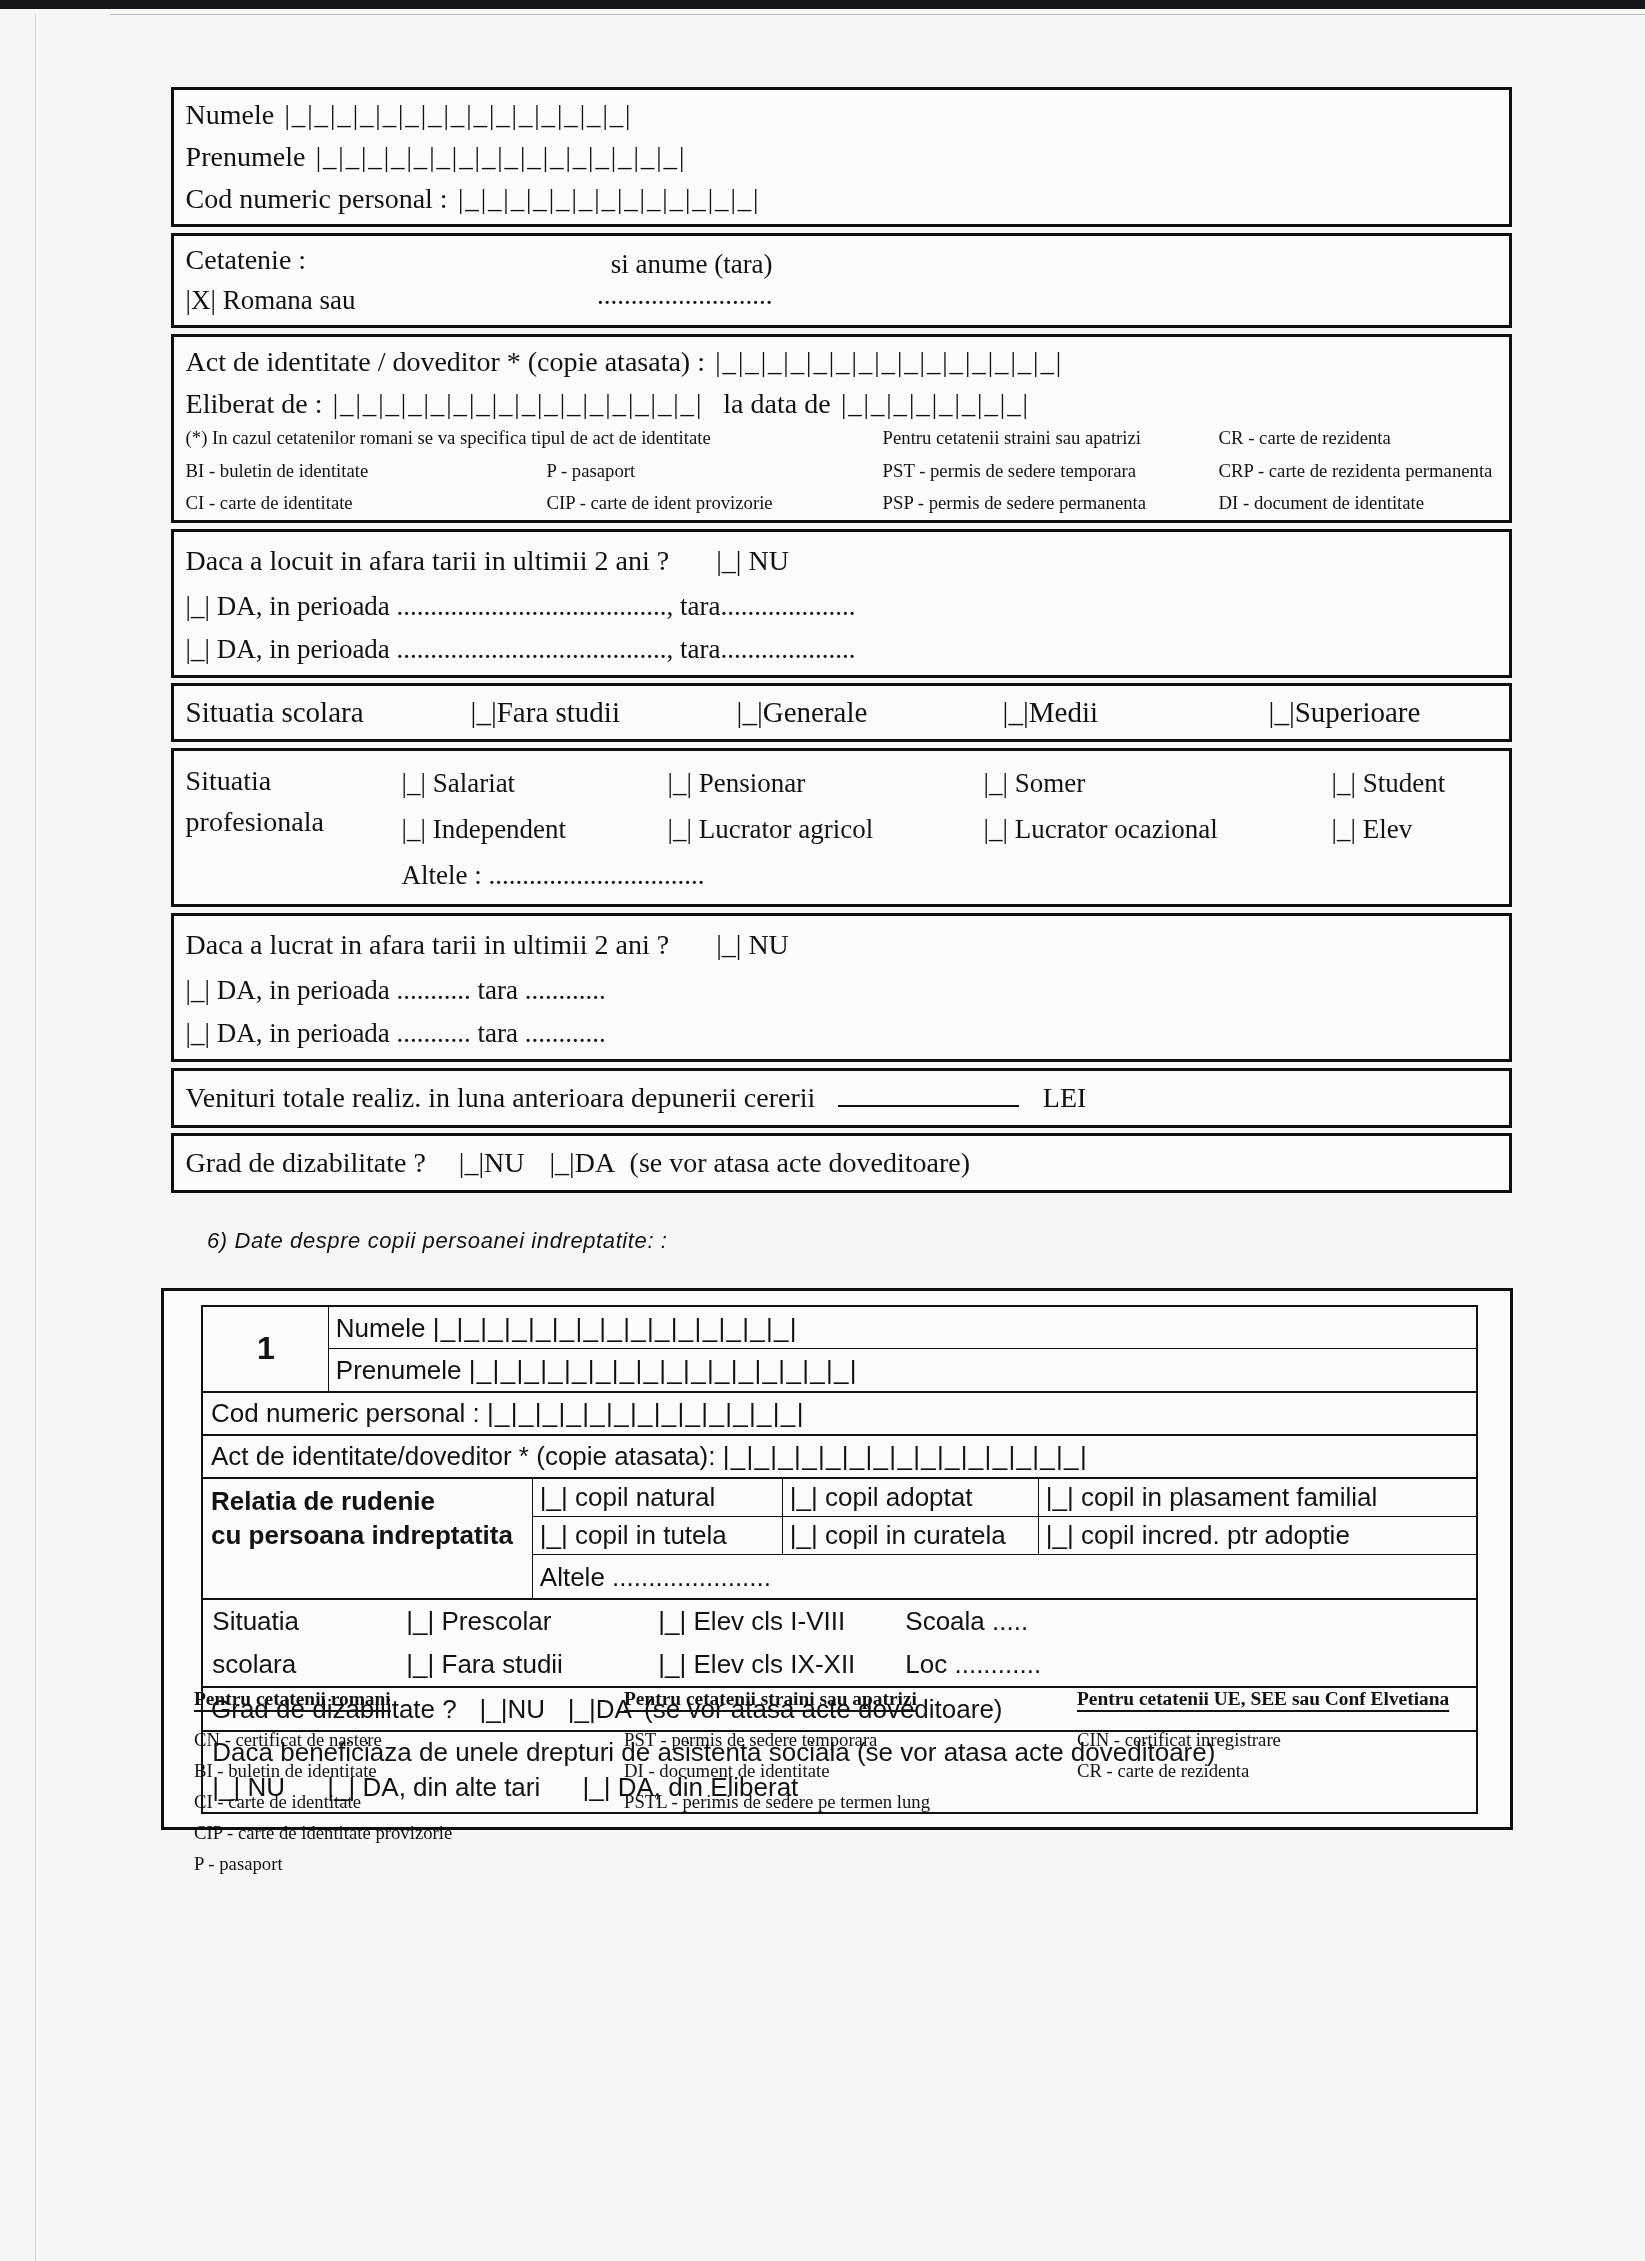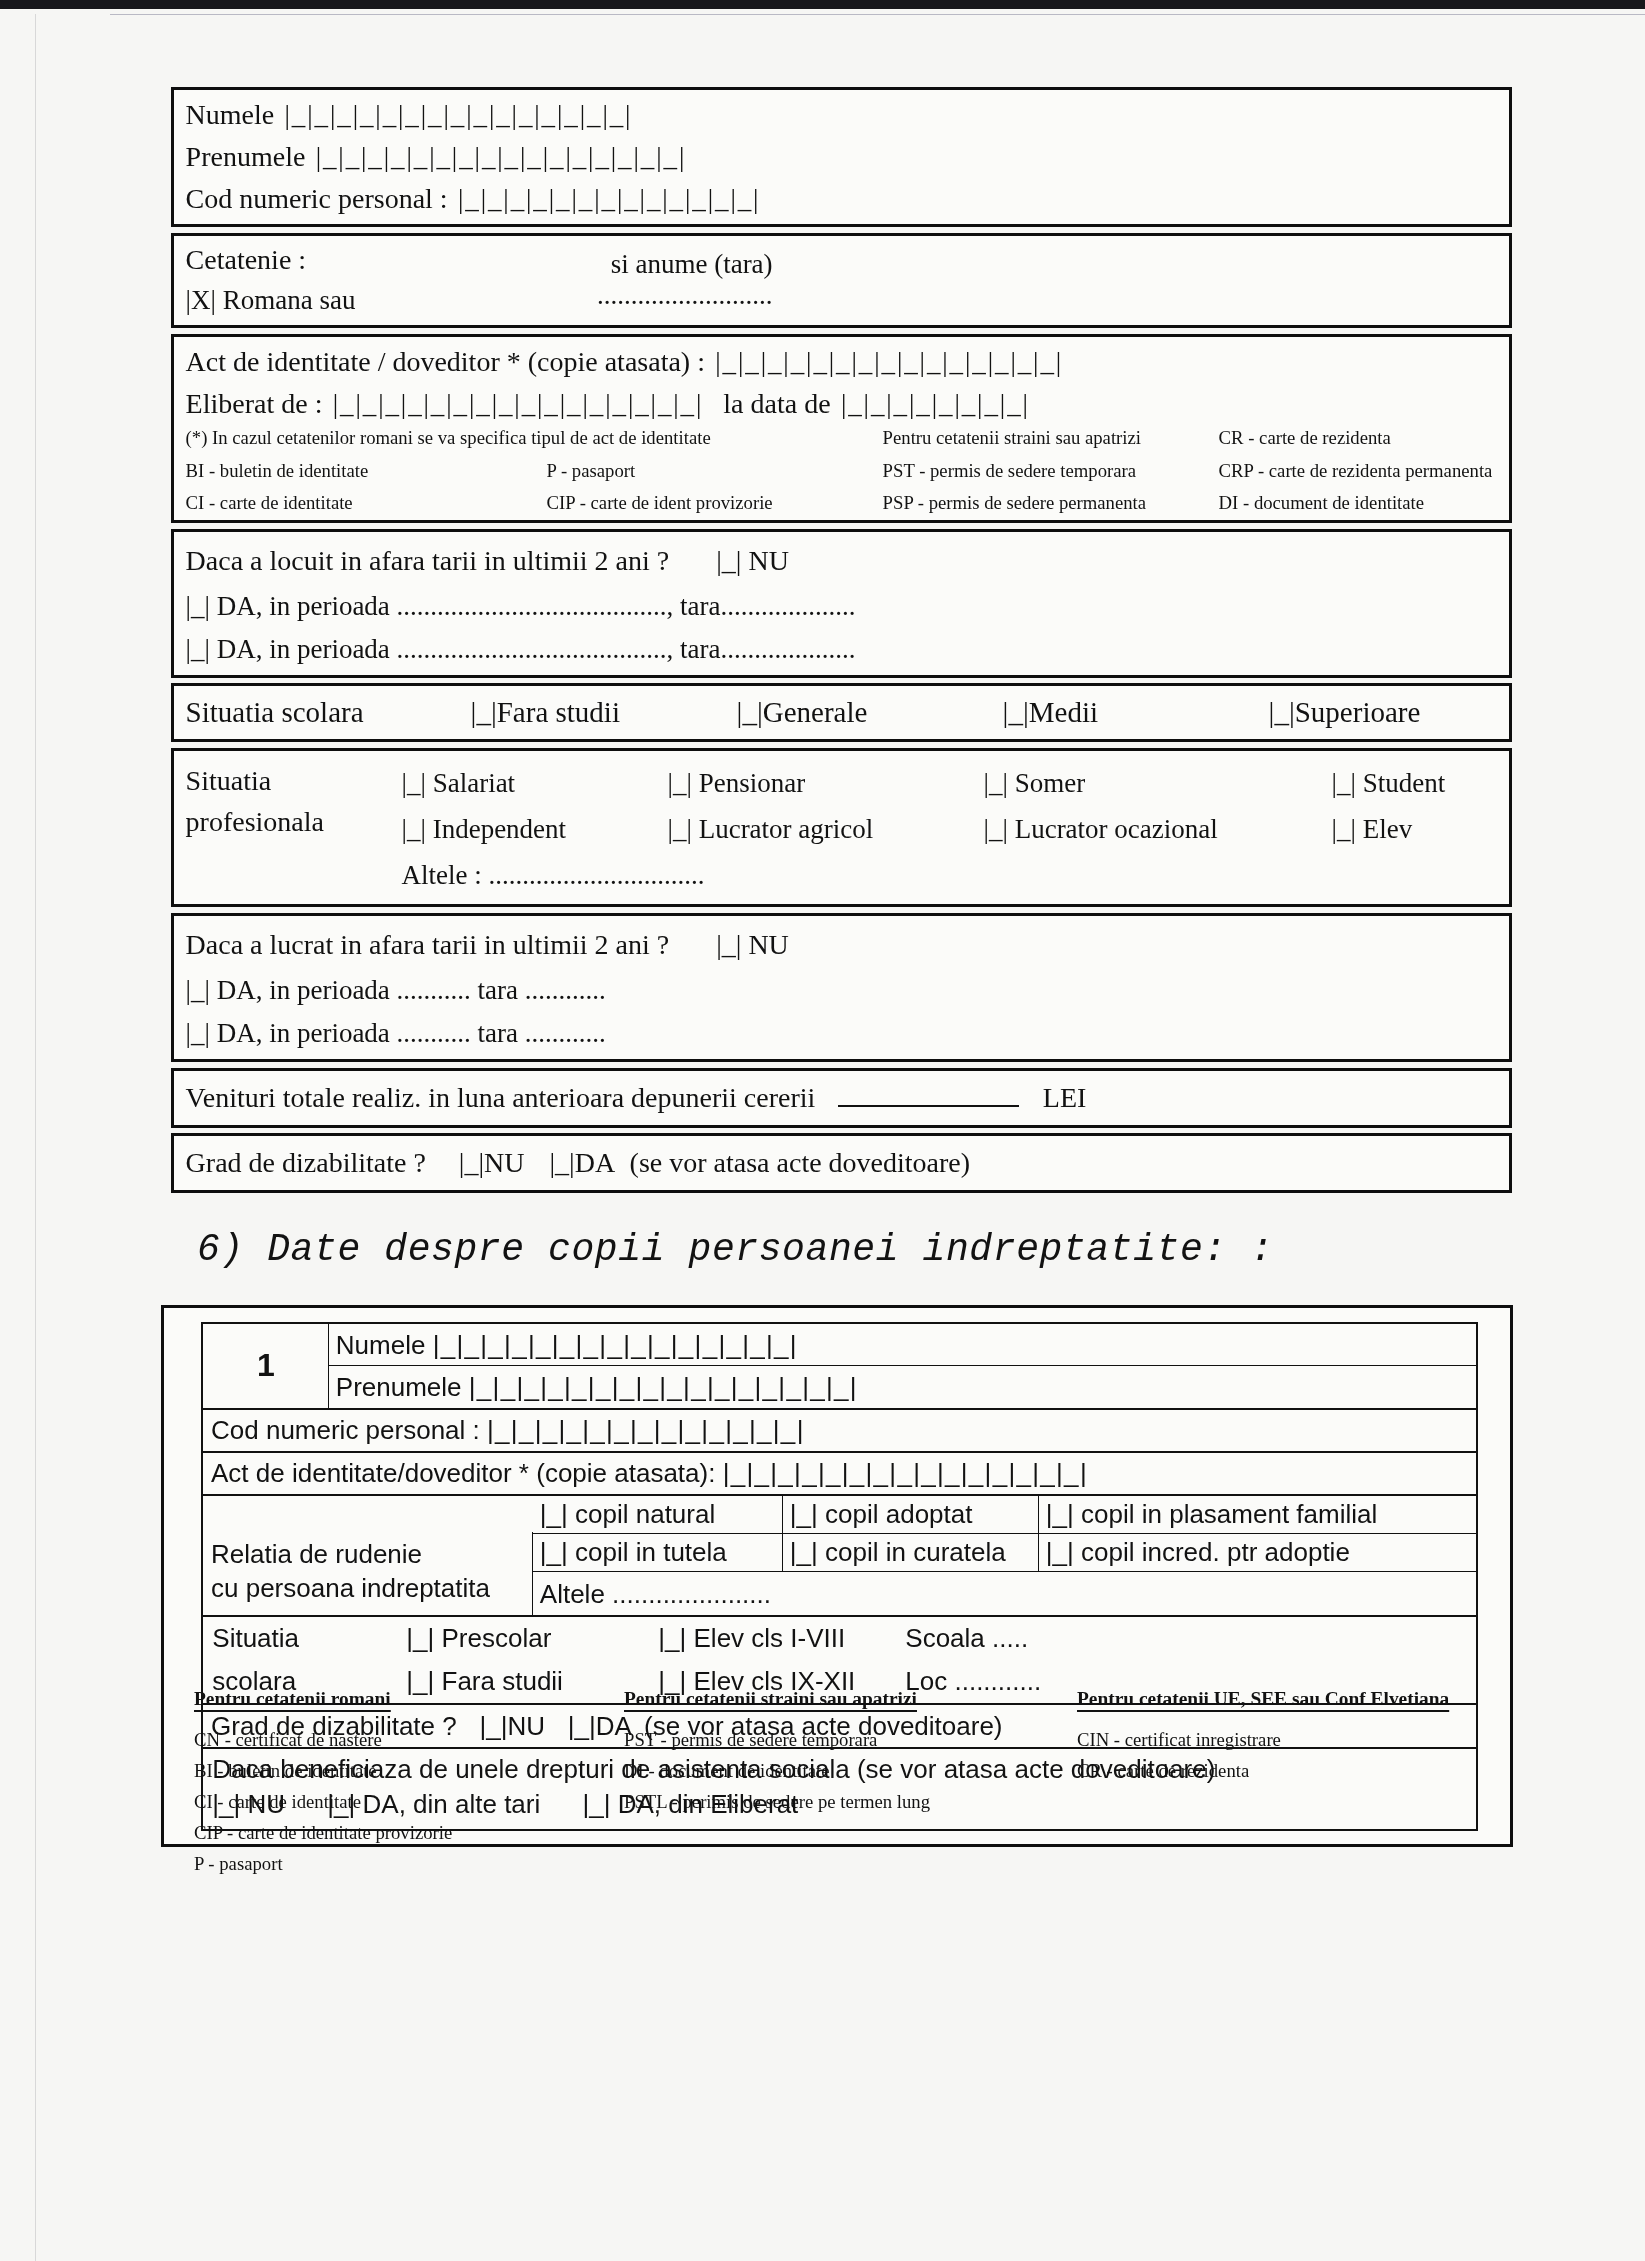--- a/index.html
+++ b/index.html
@@ -45,24 +45,24 @@
   .prof { display:flex; padding-top:9px; padding-bottom:6.5px; }
   .prof-label { width:216px; font-size:28px; line-height:41px; }
   .prof-grid { display:grid; grid-template-columns:266px 316px 348px 1fr; font-size:27px; line-height:46px; white-space:nowrap; flex:1; }
   .prof-grid .full { grid-column:1 / 5; }
 
   
   .blank-line { display:inline-block; width:181px; border-bottom:2.6px solid #111; height:22px; margin-left:15.5px; }
 
   
   .script-heading {
-    font-family:Liberation Mono, monospace;
+    font-family:Liberation Sans, sans-serif;
     font-style:italic;
-    font-size:38px;
-    margin:35px 0 0 26px;
+    font-size:22px;
+    margin:35px 0 0 36px;
     letter-spacing:0.6px;
   }
 
   
   .child-outer {
     border:3.2px solid #0e0e0e;
     margin-top:34px;
     margin-left:-9.7px;
     width:1352px;
     padding:14px 32px 13px 37px;
@@ -77,21 +77,21 @@
   }
   .ct-row { border-top:2.6px solid #111; }
   .ct-row:first-child { border-top:none; }
   .ct-combrow { font-weight:normal; letter-spacing:1.3px; }
   .rowA { display:grid; grid-template-columns:126px 1fr; }
   .rowA-num { border-right:1.9px solid #111; display:flex; align-items:center; justify-content:center; font-weight:bold; font-size:32px; }
   .rowA-line { padding:2.6px 6.5px; line-height:36px; white-space:nowrap; }
   .rowA-line.first { border-bottom:1.9px solid #111; }
   .ct-simple { padding:2.6px 7.7px; line-height:36px; white-space:nowrap; }
   .rowD { display:grid; grid-template-columns:330px 1fr; }
-  .rowD-label { border-right:1.9px solid #111; padding:5.2px 3.9px 2.6px 7.7px; line-height:34px; font-weight:normal;margin-top:36px; }
+  .rowD-label { border-right:1.9px solid #111; padding:5.2px 3.9px 2.6px 7.7px; line-height:34px; font-weight:bold; }
   .rel-grid-row { display:grid; grid-template-columns:250px 256px 1fr; border-bottom:1.9px solid #111; line-height:37px; white-space:nowrap; }
   .rel-cell { padding-left:6.5px; border-right:1.9px solid #111; }
   .rel-cell:last-child { border-right:none; }
   .rel-altele { padding:3.9px 0 2.6px 6.5px; line-height:37px; }
   .rowE-line { display:grid; grid-template-columns:194px 252px 247px 1fr; padding-left:9px; line-height:43px; white-space:nowrap; }
   .rowG { padding:3.9px 9px 6.5px 9px; line-height:35px; white-space:nowrap; }
 
   
   .footer-legend { position:absolute; left:194px; top:1688px; display:grid; grid-template-columns:430px 453px 1fr; font-size:18.7px; }
   .fl-head { font-weight:bold; font-size:19.4px; text-decoration:underline; text-decoration-thickness:1.9px; text-underline-offset:4.5px; margin-bottom:14px; white-space:nowrap; }

